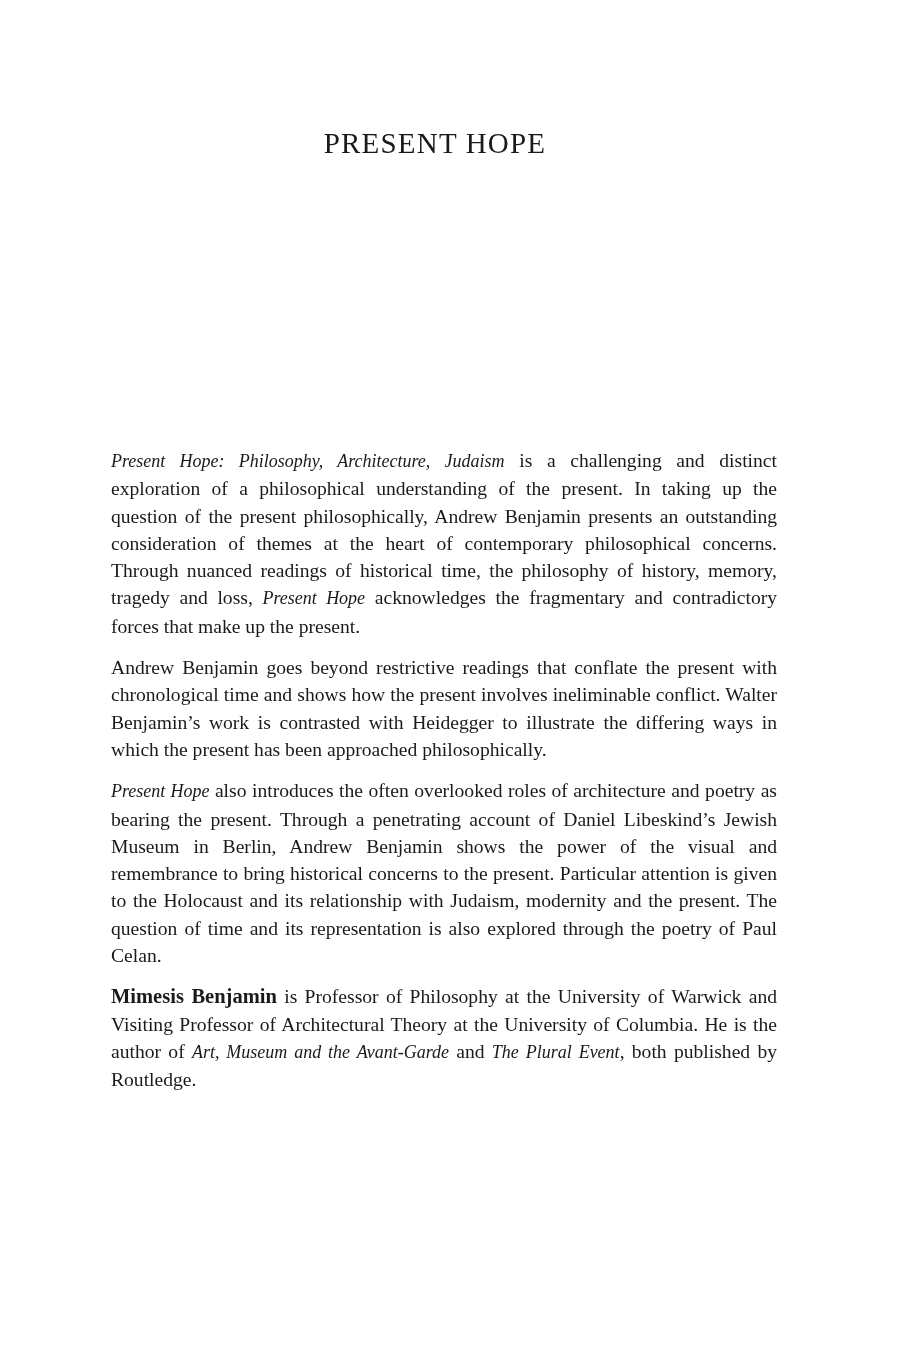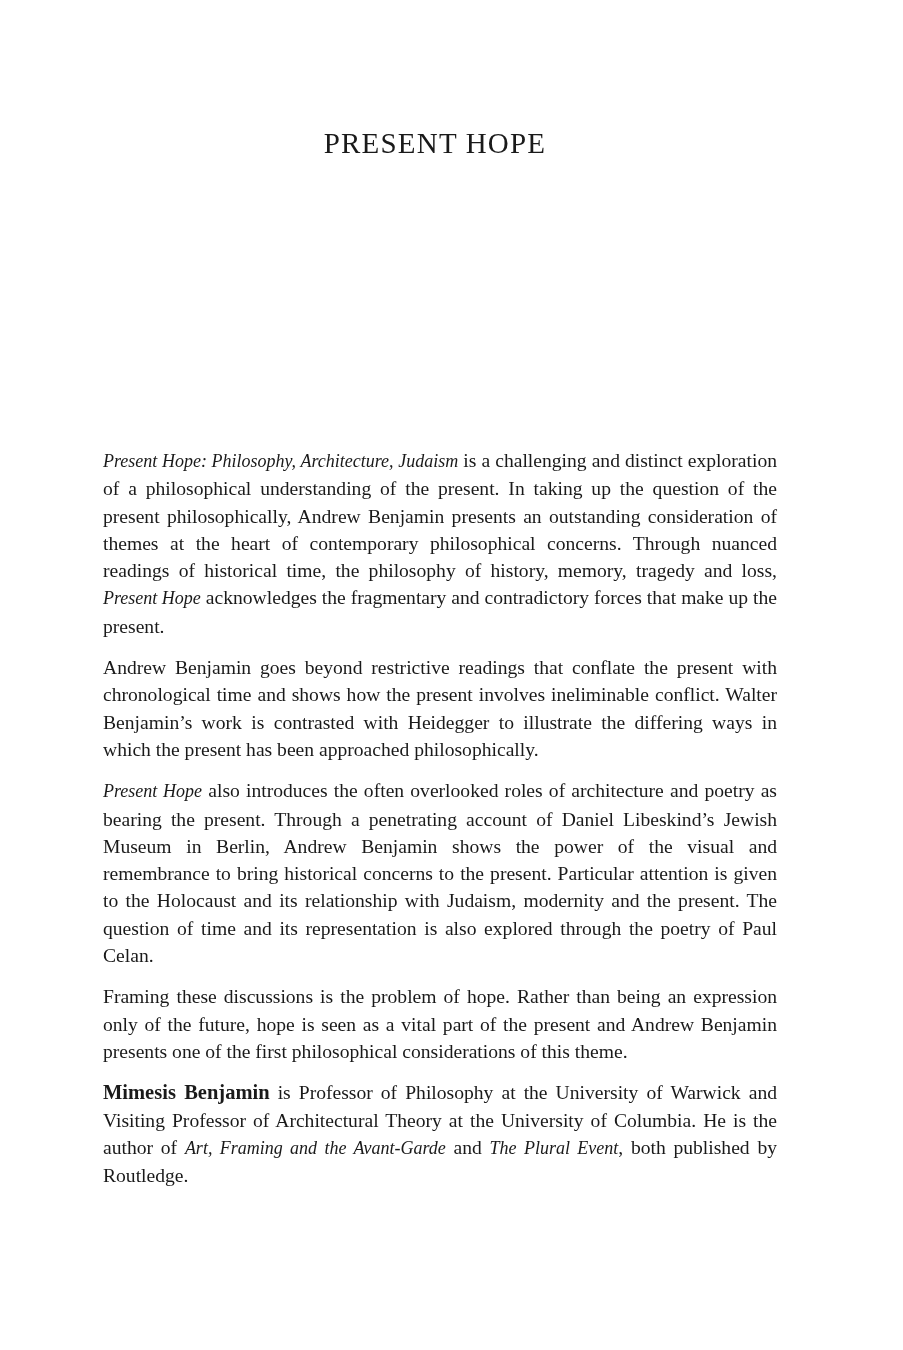--- a/index.html
+++ b/index.html
@@ -29,21 +29,21 @@
     }
     .blurb {
       position: absolute;
       top: 447px;
       left: 99px;
       width: 678px;
       font-size: 19.6px;
       line-height: 27.3px;
     }
     .blurb p {
-      margin: 0 0 14px 4px;
+      margin: 0 0 14px 12px;
       text-align: justify;
       hyphens: manual;
     }
     .blurb em {
       font-style: italic;
       font-size: 18px;
     }
     .blurb strong {
       font-weight: bold;
       font-size: 20.5px;
@@ -54,16 +54,15 @@
 
 <h1 class="page-title">PRESENT HOPE</h1>
 
 <div class="blurb">
   <p><em>Present Hope: Philosophy, Architecture, Judaism</em><span> is a challenging and distinct exploration of a philosophical understanding of the present. In taking up the question of the present philosophically, Andrew Benjamin presents an outstanding consideration of themes at the heart of contemporary philosophical concerns. Through nuanced readings of historical time, the philosophy of history, memory, tragedy and loss, </span><em>Present Hope</em><span> acknowledges the fragmentary and contradictory forces that make up the present.</span></p>
 
   <p><span>Andrew Benjamin goes beyond restrictive readings that conflate the present with chronological time and shows how the present involves ineliminable conflict. Walter Benjamin’s work is contrasted with Heidegger to illustrate the differing ways in which the present has been approached philosophically.</span></p>
 
   <p><em>Present Hope</em><span> also introduces the often overlooked roles of architecture and poetry as bearing the present. Through a penetrating account of Daniel Libeskind’s Jewish Museum in Berlin, Andrew Benjamin shows the power of the visual and remembrance to bring historical concerns to the present. Particular attention is given to the Holocaust and its relationship with Judaism, modernity and the present. The question of time and its representation is also explored through the poetry of Paul Celan.</span></p>
 
-  <p><span>Framing these discussions is the problem of hope. Rather than being an expression only of the future, hope is seen as a vital part of the present and Andrew Benjamin presents one of the first philosophical considerations of this theme.</span></p>
 
-  <p><strong>Mimesis Benjamin</strong><span> is Professor of Philosophy at the University of Warwick and Visiting Professor of Architectural Theory at the University of Columbia. He is the author of </span><em>Art, Framing and the Avant-Garde</em><span> and </span><em>The Plural Event</em><span>, both published by Routledge.</span></p>
+  <p><strong>Mimesis Benjamin</strong><span> is Professor of Philosophy at the University of Warwick and Visiting Professor of Architectural Theory at the University of Columbia. He is the author of </span><em>Art, Museum and the Avant-Garde</em><span> and </span><em>The Plural Event</em><span>, both published by Routledge.</span></p>
 </div>
 
 </body></html>

